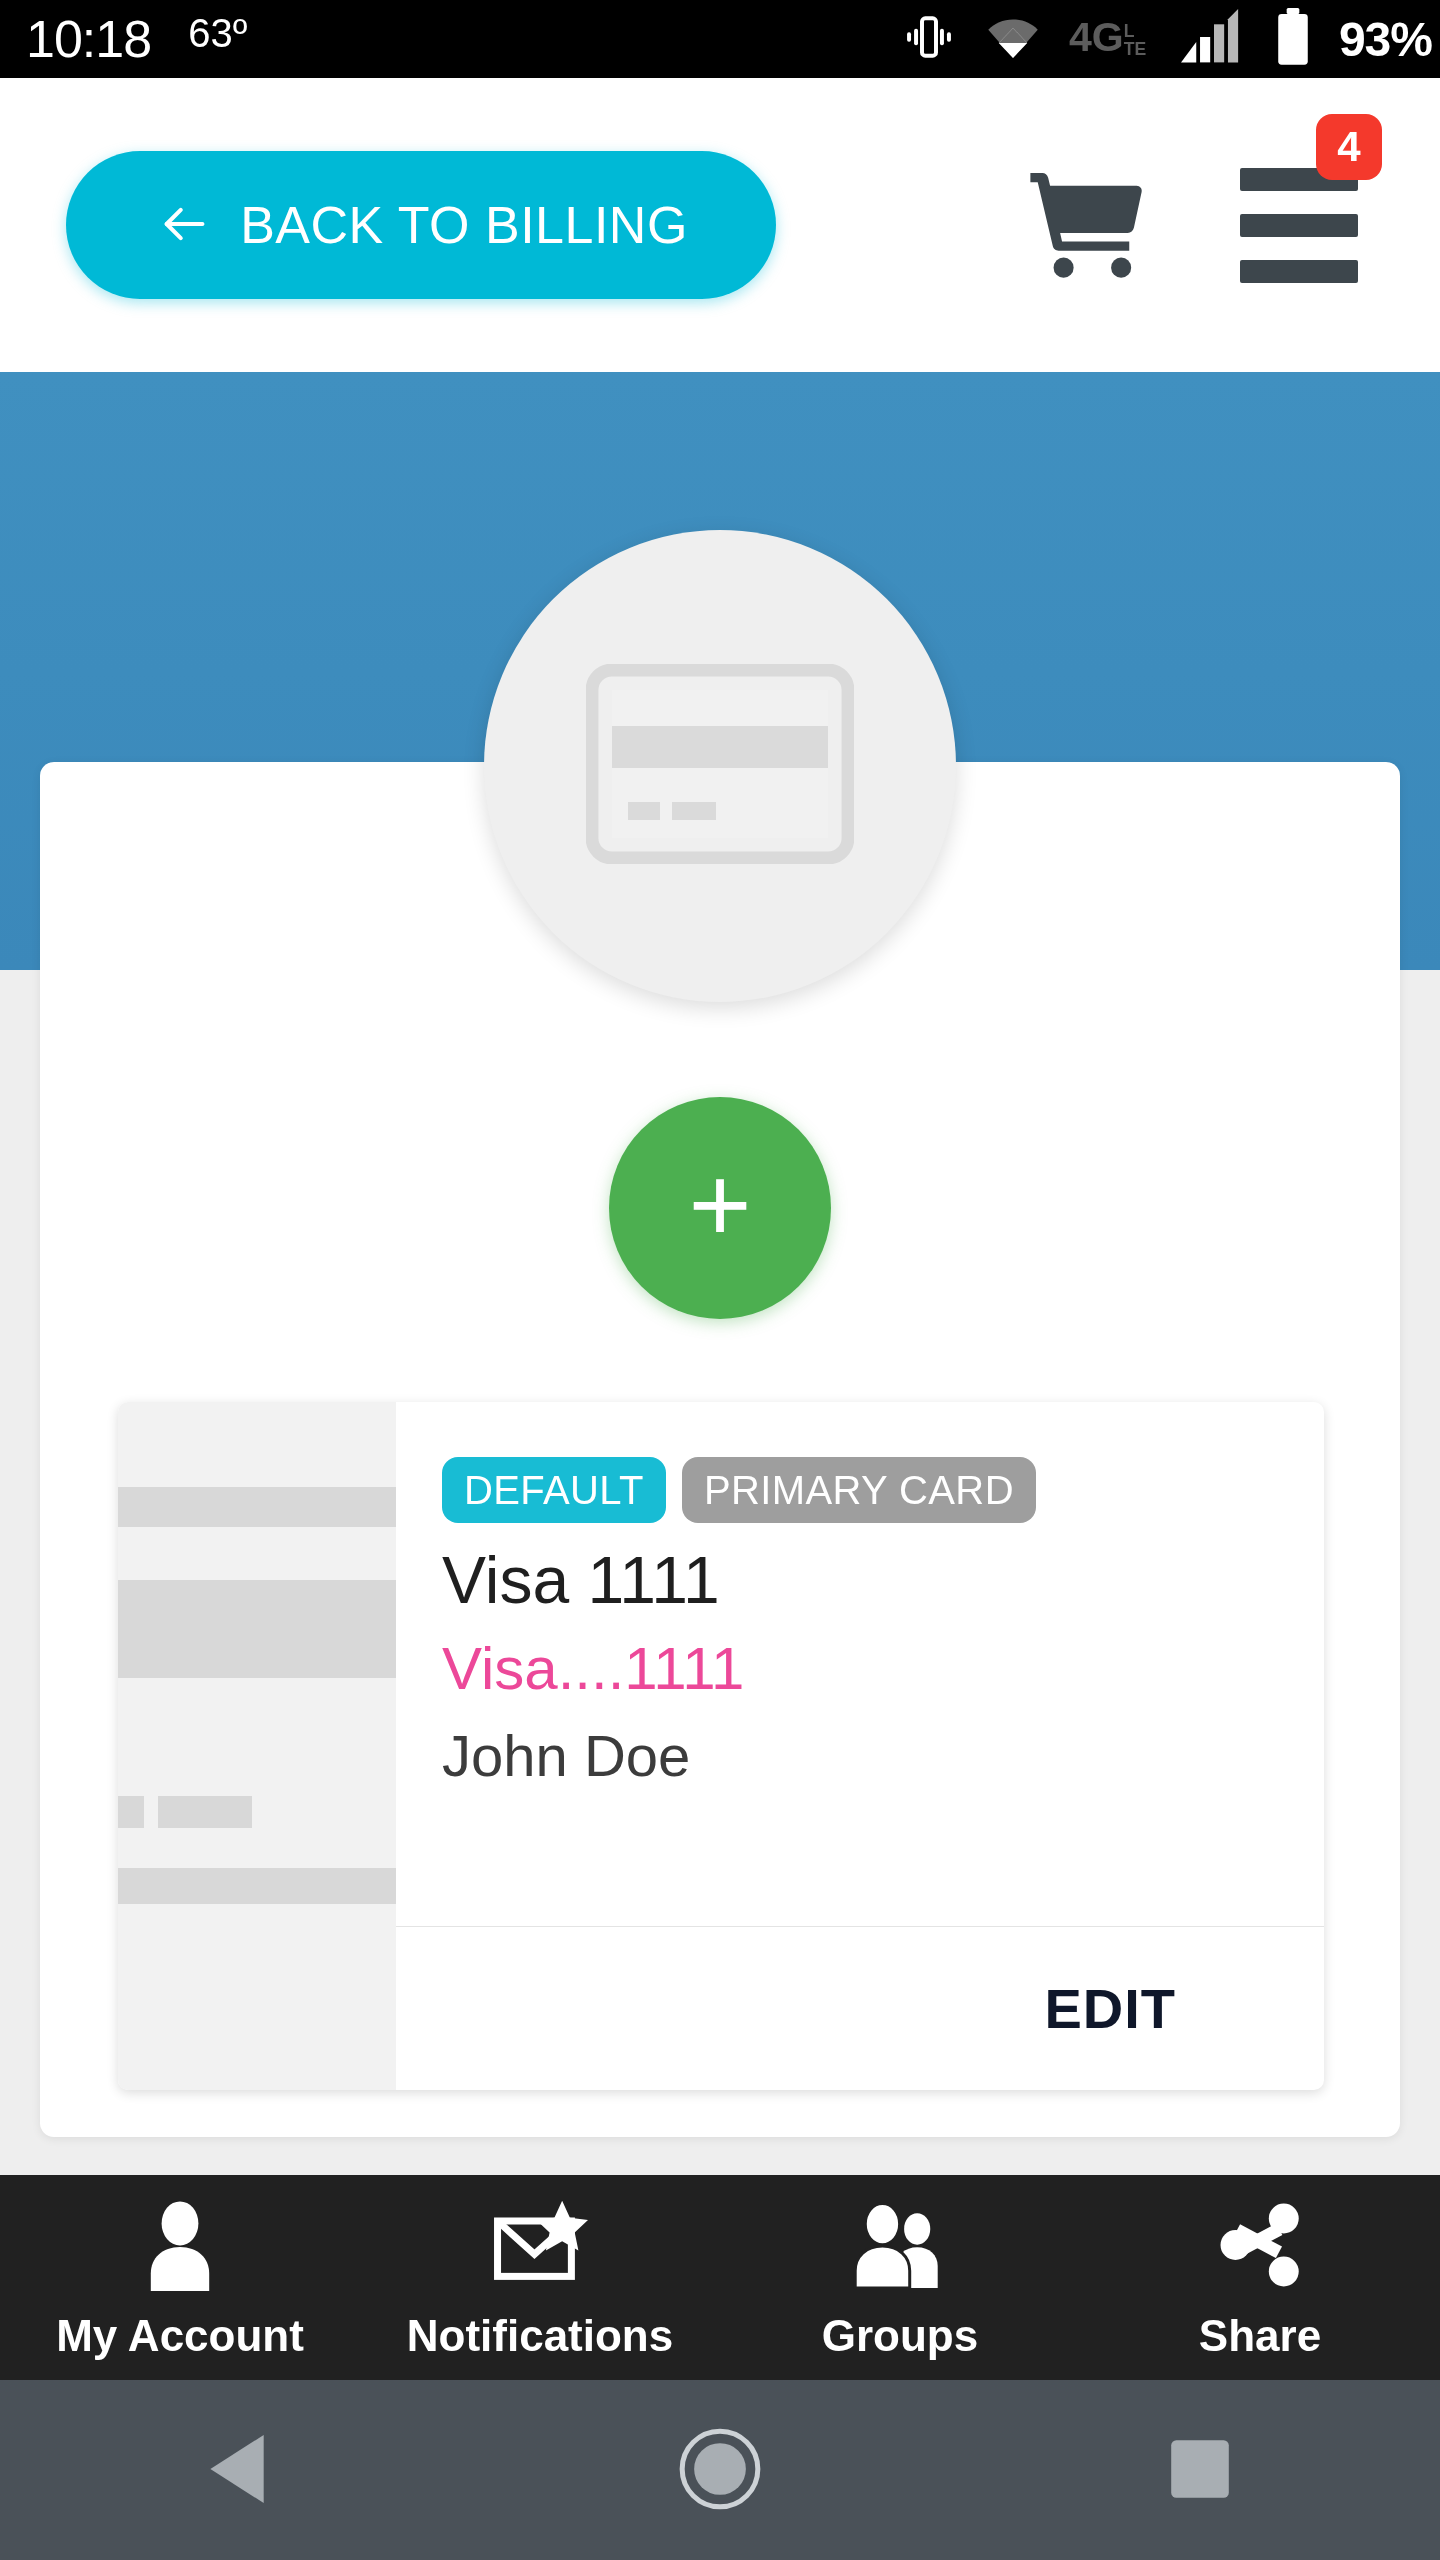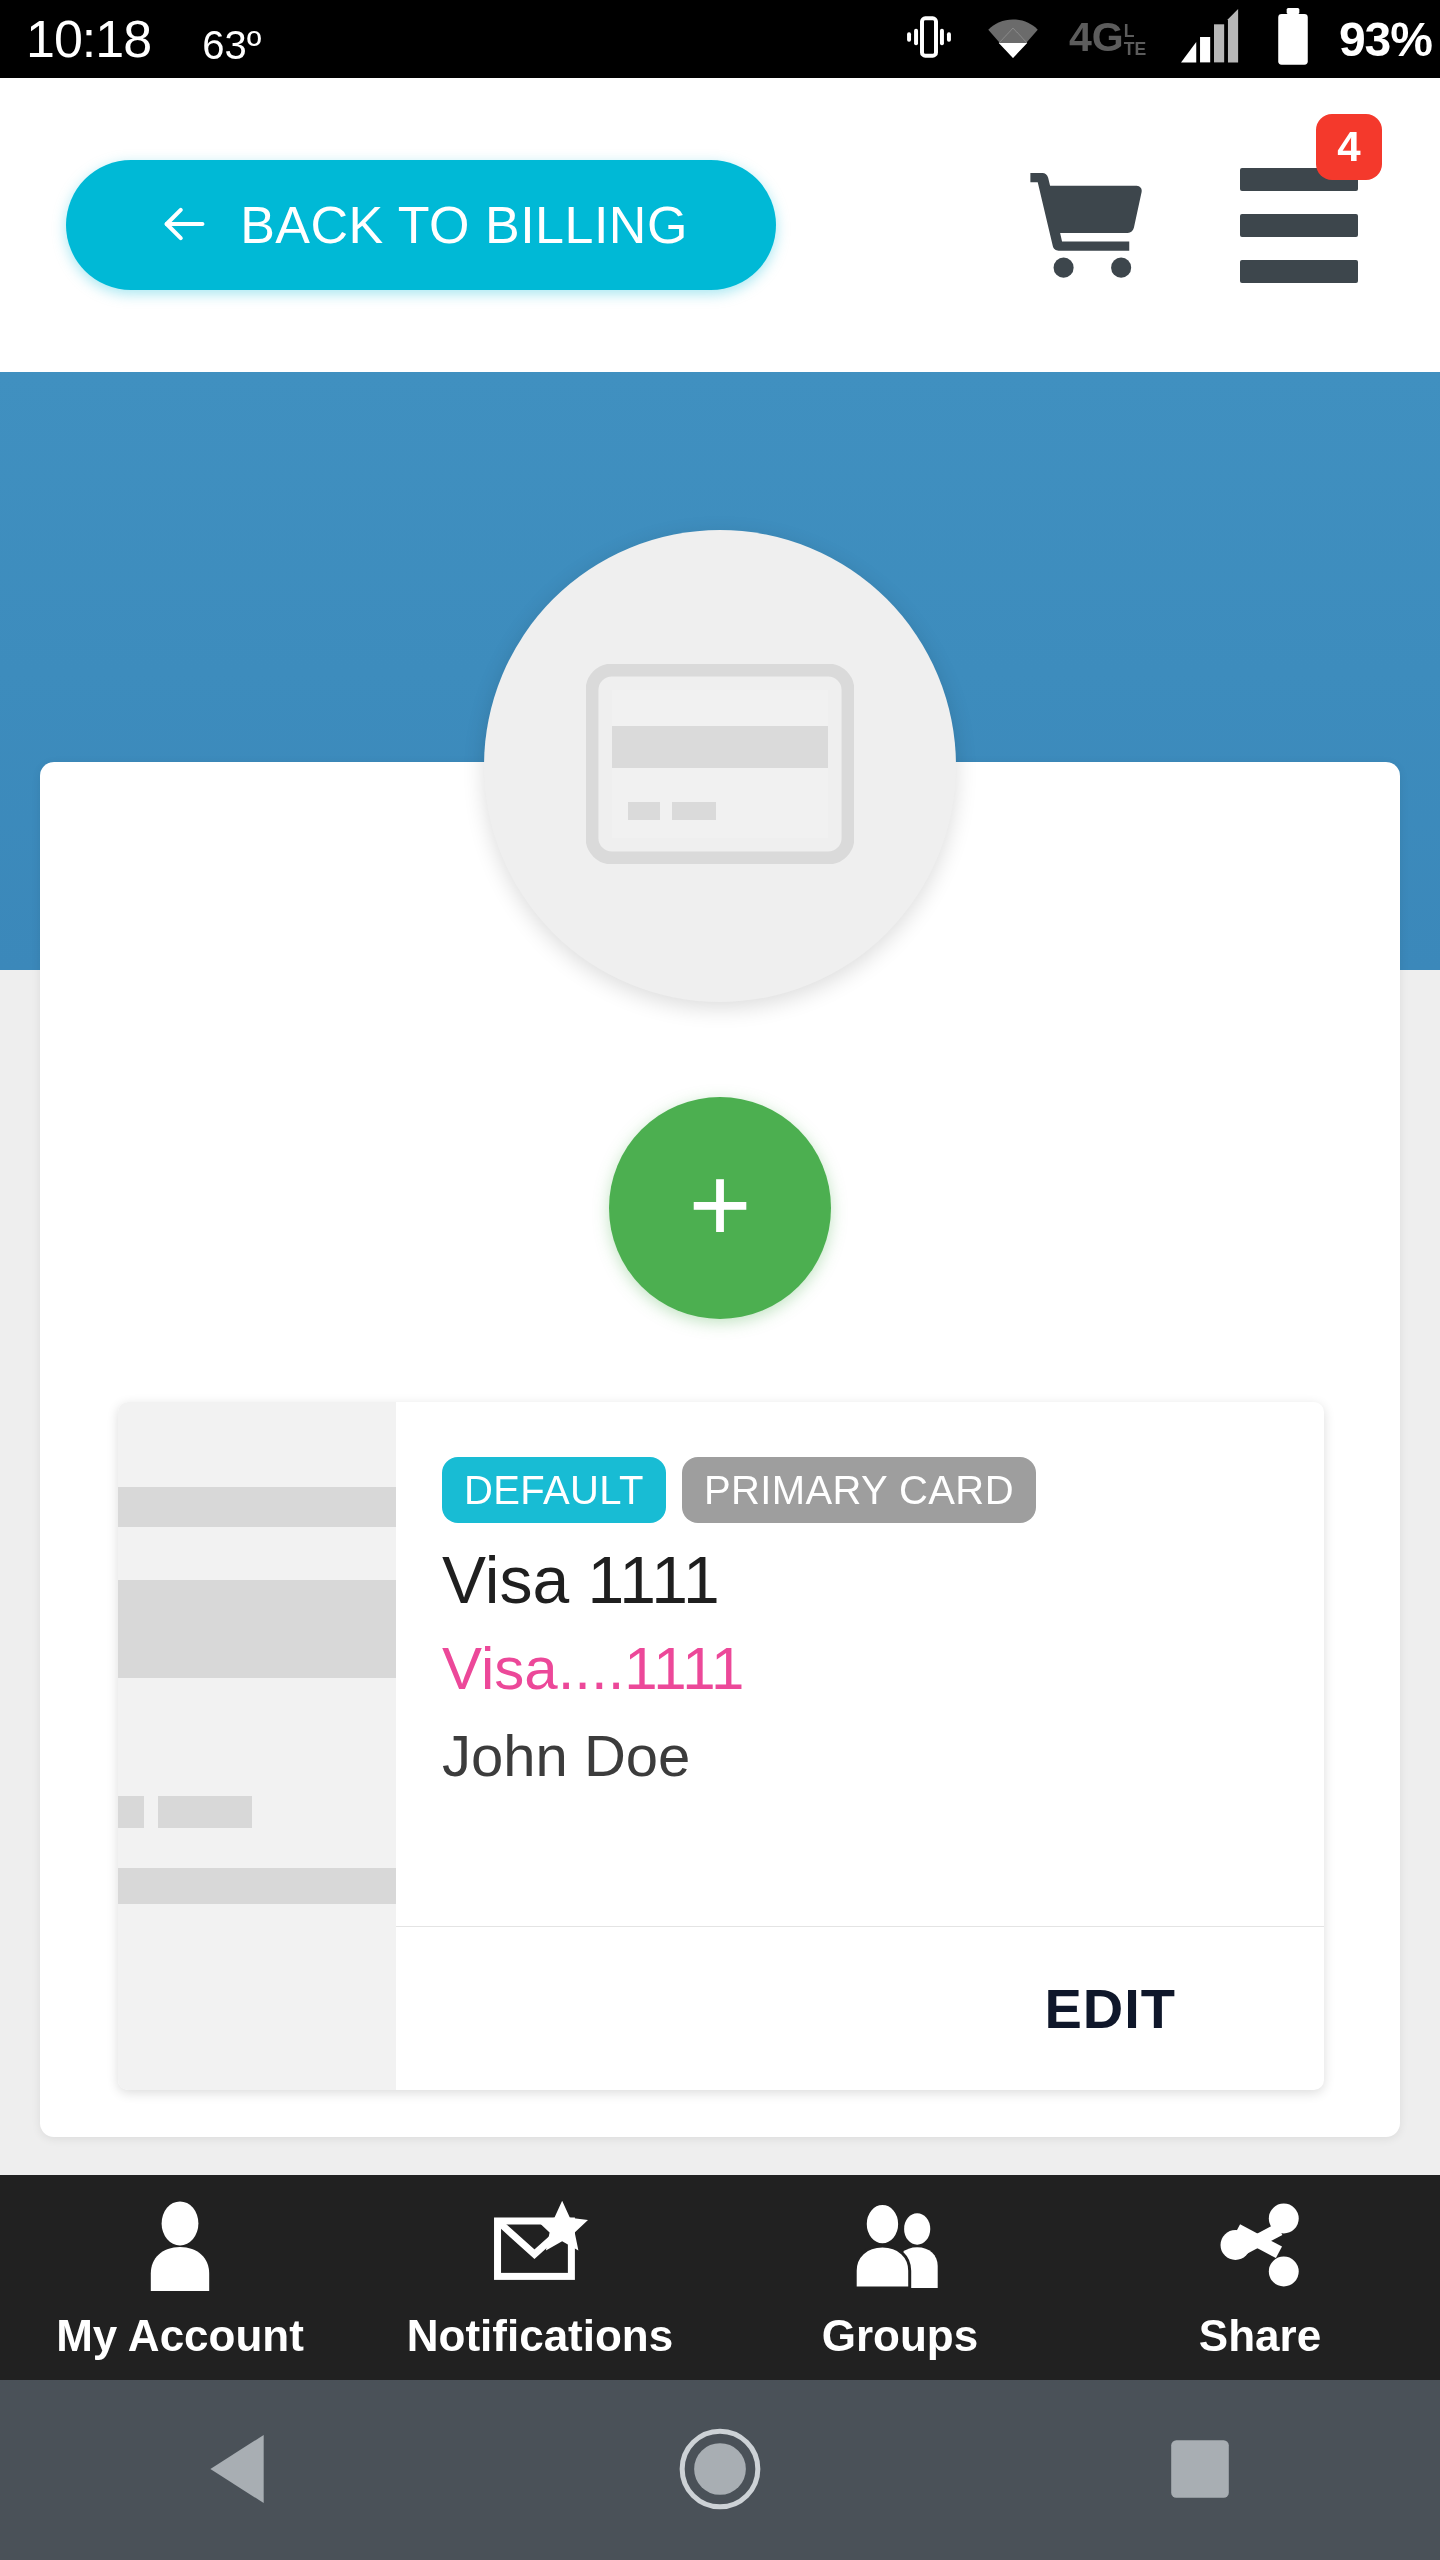--- a/index.html
+++ b/index.html
@@ -9,33 +9,33 @@
     font-family:"Liberation Sans", sans-serif;
     overflow:hidden;
   }
 
   
   .statusbar{
     position:absolute; left:0; top:0; width:1440px; height:78px;
     background:#000000; color:#ffffff;
     display:flex; align-items:center;
   }
-  .sb-left{ display:flex; align-items:flex-end; gap:40px; padding-left:26px; }
+  .sb-left{ display:flex; align-items:flex-start; gap:26px; padding-left:26px; }
   .sb-time{ font-size:52px; font-weight:500; letter-spacing:-1px; line-height:1; }
   .sb-temp{ font-size:40px; font-weight:500; line-height:1;margin-left:11px; }
   .sb-right{ margin-left:auto; display:flex; align-items:center; gap:26px; padding-right:8px; }
   .sb-pct{ font-size:48px; font-weight:600; letter-spacing:-1px; }
 
   
   .appbar{
     position:absolute; left:0; top:78px; width:1440px; height:294px;
     background:#ffffff; display:flex; align-items:center;
   }
   .back-btn{
-    margin-left:66px; height:130px; min-width:710px;
+    margin-left:66px; height:148px; min-width:710px;
     background:#00b9d6; border-radius:74px;
     display:flex; align-items:center; justify-content:center; gap:26px;
     color:#ffffff; box-shadow:0 4px 14px rgba(0,185,214,.35);
     border:none; cursor:pointer; padding:0 56px;
   }
   .back-btn .lbl{ font-size:52px; font-weight:400; letter-spacing:.5px; white-space:nowrap; }
   .appbar-actions{ margin-left:auto; display:flex; align-items:center; gap:92px; padding-right:82px; }
   .icon-btn{ background:none; border:none; cursor:pointer; position:relative; display:block; }
   .hamburger{ width:118px; display:flex; flex-direction:column; gap:23px; }
   .hamburger span{ display:block; height:23px; background:#3d464c; border-radius:2px; }

